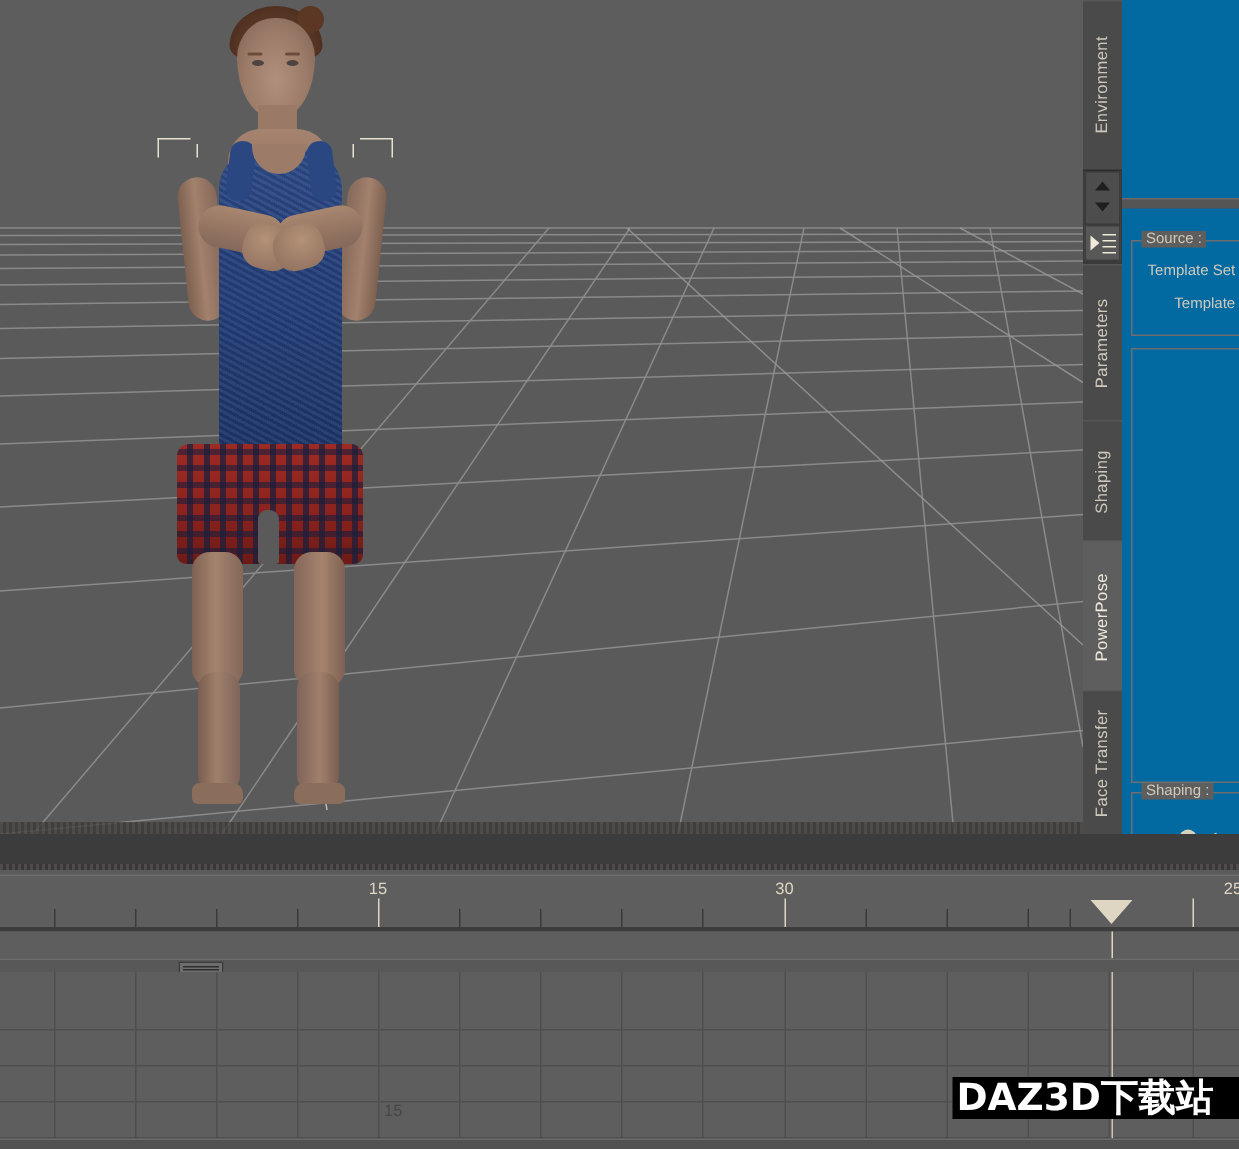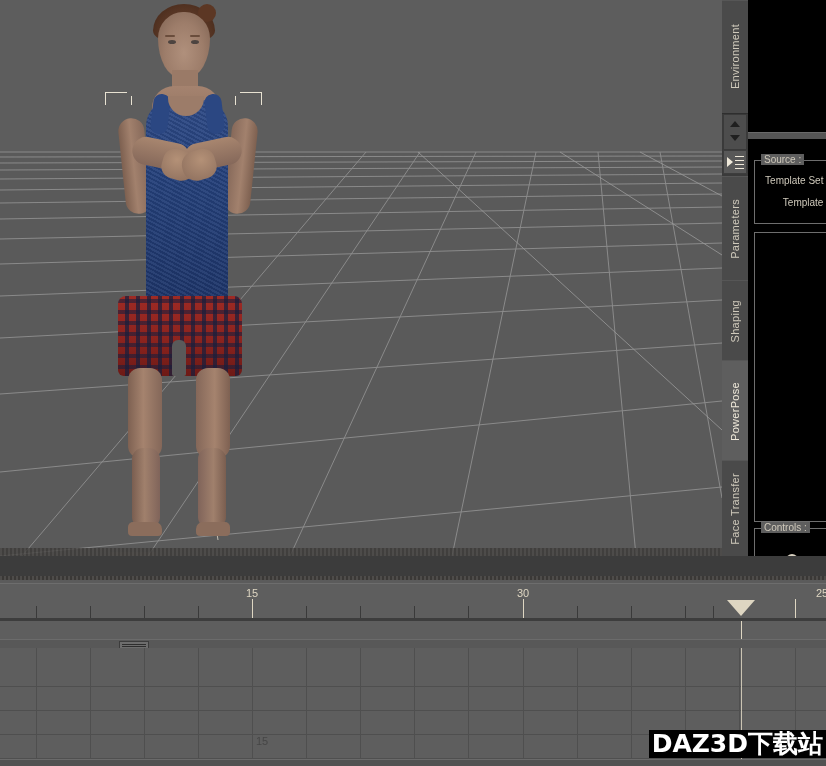--- a/index.html
+++ b/index.html
@@ -105,21 +105,21 @@
     background:#4d4d4d;border:1px solid #3a3a3a;}
   .arrowbox .ar{position:absolute;left:6px;width:0;height:0;border-left:5px solid transparent;border-right:5px solid transparent;}
   .arrowbox .up{top:6px;border-bottom:6px solid #1f1f1f;}
   .arrowbox .dn{top:20px;border-top:6px solid #1f1f1f;}
 
   .listicon{position:absolute;left:1px;top:150px;width:22px;height:22px;background:#585858;border:1px solid #3d3d3d;}
   .listicon .ply{position:absolute;left:3px;top:6px;width:0;height:0;
     border-top:5px solid transparent;border-bottom:5px solid transparent;border-left:6px solid #efe9da;}
   .listicon .ln{position:absolute;left:11px;width:9px;height:1px;background:#efe9da;}
 
-  .panelbody{position:absolute;left:26px;top:0;width:78px;height:556px;background:#000000;}
+  .panelbody{position:absolute;left:26px;top:0;width:78px;height:556px;background:#0369a1;}
   .pb-strip{position:absolute;left:0;top:132px;width:78px;height:6px;background:#555;border-top:1px solid #6a6a6a;}
 
   .grp{position:absolute;border:1px solid #6e6e6e;}
   .grp .lbl{position:absolute;top:-7px;left:6px;background:#5e5e5e;padding:0 3px;
     font-size:10px;color:#cfc9bb;white-space:nowrap;}
   .fld{position:absolute;font-size:10px;color:#cfc9bb;white-space:nowrap;text-align:right;}
 
   .ctrl-icons{position:absolute;left:36px;top:548px;width:40px;height:12px;}
 
   
@@ -145,21 +145,21 @@
   .hscroll-thumb i{position:absolute;left:2px;right:2px;top:2px;height:1px;background:#2e2e2e;box-shadow:0 2px 0 #2e2e2e;}
 
   .keygrid{position:absolute;left:0;top:648px;width:826px;height:118px;background:#5e5e5e;}
   .kg-v{position:absolute;top:0;width:1px;height:118px;background:#4f4f4f;}
   .kg-h{position:absolute;left:0;width:826px;height:1px;background:#4f4f4f;}
   .kg-num{position:absolute;font-size:11px;color:#464646;}
   .kg-playline{position:absolute;top:0;width:1px;height:118px;background:#ded6c2;opacity:.85;}
   .kg-bottom{position:absolute;left:0;top:759px;width:826px;height:7px;background:#525252;border-top:1px solid #6a6a6a;}
 
   
-  .wm{position:absolute;right:0;bottom:8px;background:#000;padding:1px 3px 2px 3px;line-height:1;}
+  .wm{position:absolute;right:0;bottom:20px;background:#000;padding:1px 17px 2px 3px;line-height:1;}
   .wm div{font-family:"DejaVu Sans",sans-serif;font-weight:bold;font-size:25px;color:#fff;
     letter-spacing:0px;text-shadow:-1px -1px 0 #000,1px -1px 0 #000,-1px 1px 0 #000,1px 1px 0 #000;}
 </style>
 </head>
 <body>
 
 <div id="app">
 
   <div class="viewport">
     <div class="vp-sky"></div>
@@ -288,21 +288,21 @@
 
       <div class="grp" style="left:6px;top:160px;width:120px;height:62px;">
         <div class="lbl">Source :</div>
         <div class="fld" style="left:-22px;top:14px;width:96px;">Template Set :</div>
         <div class="fld" style="left:-22px;top:36px;width:96px;">Template :</div>
       </div>
 
       <div class="grp" style="left:6px;top:232px;width:120px;height:288px;"></div>
 
       <div class="grp" style="left:6px;top:528px;width:120px;height:28px;border-bottom:none;">
-        <div class="lbl">Controls :</div>
+        <div class="lbl">Shaping :</div>
       </div>
 
       <div class="ctrl-icons">
         <svg width="40" height="12" viewBox="0 0 40 12">
           <path d="M2 10 A6 6 0 0 1 14 10 Z" fill="#d8d0c0"></path>
           <path d="M19 10 L27 6 L27 10 Z" fill="#d8d0c0"></path>
         </svg>
       </div>
     </div>
   </div>

